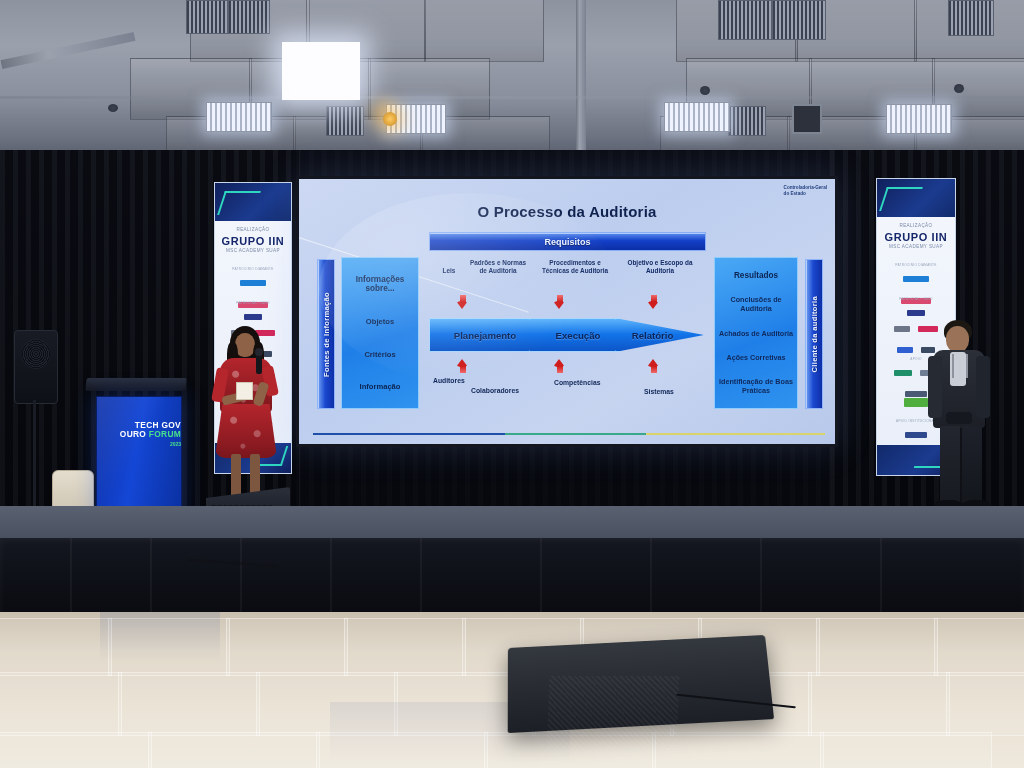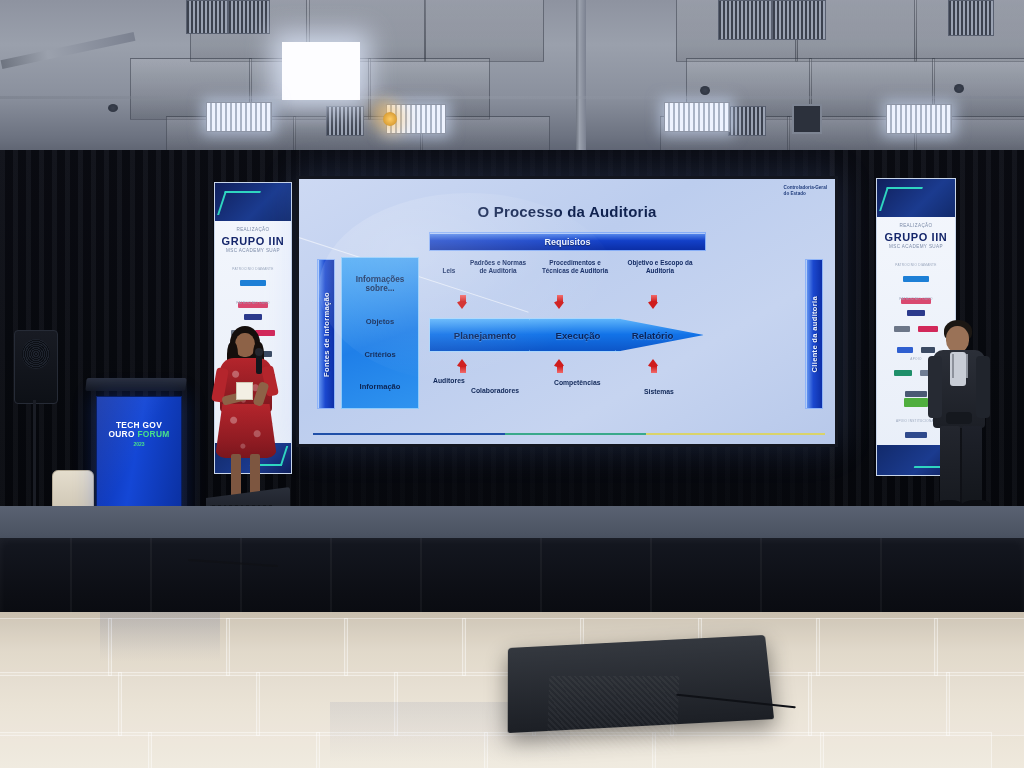--- a/index.html
+++ b/index.html
@@ -112,21 +112,21 @@
   .logo{display:inline-block;height:6px;border-radius:1px;margin:0 2px;vertical-align:middle;}
 
   
   .podium{position:absolute;left:96px;top:396px;width:84px;height:136px;
     background:linear-gradient(100deg,#0b2fa8,#1447d6 45%,#0a2f9e);
     border:1px solid #0a1f63;box-shadow:0 0 20px rgba(30,80,230,.35);}
   .podium:after{content:"";position:absolute;left:0;top:0;right:0;bottom:0;
     background:linear-gradient(120deg,rgba(255,255,255,.10),transparent 45%);}
   .podtop{position:absolute;left:86px;top:378px;width:100px;height:13px;
     background:linear-gradient(180deg,#2b3140,#13161e);border-radius:2px;transform:skewX(-6deg);}
-  .podlogo{position:absolute;left:0;right:0;top:24px;text-align:center;z-index:2;}
+  .podlogo{position:absolute;left:0;right:0;top:24px;text-align:right;z-index:2;}
   .pl1{color:#ffffff;font-size:8.4px;font-weight:bold;letter-spacing:.3px;line-height:1.05;}
   .pl2{color:#ffffff;font-size:8.4px;font-weight:bold;letter-spacing:.3px;line-height:1.05;}
   .pl2 em{font-style:normal;color:#49e08a;}
   .pl3{color:#49e08a;font-size:5px;font-weight:bold;margin-top:2px;}
 
   
   .stagetop{position:absolute;left:0;top:506px;width:1024px;height:48px;
     background:linear-gradient(180deg,#5a6272,#4b5362 60%,#3d4554);}
   .stageskirt{position:absolute;left:0;top:538px;width:1024px;height:82px;
     background:linear-gradient(180deg,#141720,#0c0e14 70%,#090b10);
@@ -343,20 +343,27 @@
         <span>Cliente da auditoria</span>
       </div>
 
       <div class="sidebox" style="left:42px;top:78px;width:78px;height:152px;">
         <div class="hd">Informações sobre...</div>
         <div class="it">Objetos</div>
         <div class="it">Critérios</div>
         <div class="it">Informação</div>
       </div>
 
+      <div class="sidebox resbox" style="left:415px;top:78px;width:84px;height:152px;">
+        <div class="hd">Resultados</div>
+        <div class="it">Conclusões de Auditoria</div>
+        <div class="it">Achados de Auditoria</div>
+        <div class="it">Ações Corretivas</div>
+        <div class="it">Identificação de Boas Práticas</div>
+      </div>
 
       <div class="reqcol" style="left:128px;top:88px;width:44px;">Leis</div>
       <div class="reqcol" style="left:168px;top:80px;width:62px;">Padrões e Normas de Auditoria</div>
       <div class="reqcol" style="left:238px;top:80px;width:76px;">Procedimentos e Técnicas de Auditoria</div>
       <div class="reqcol" style="left:328px;top:80px;width:66px;">Objetivo e Escopo da Auditoria</div>
 
       <div class="adwrap" style="left:157px;top:116px;">
         <div class="stem"></div>
           <div class="head"></div>
         </div>

